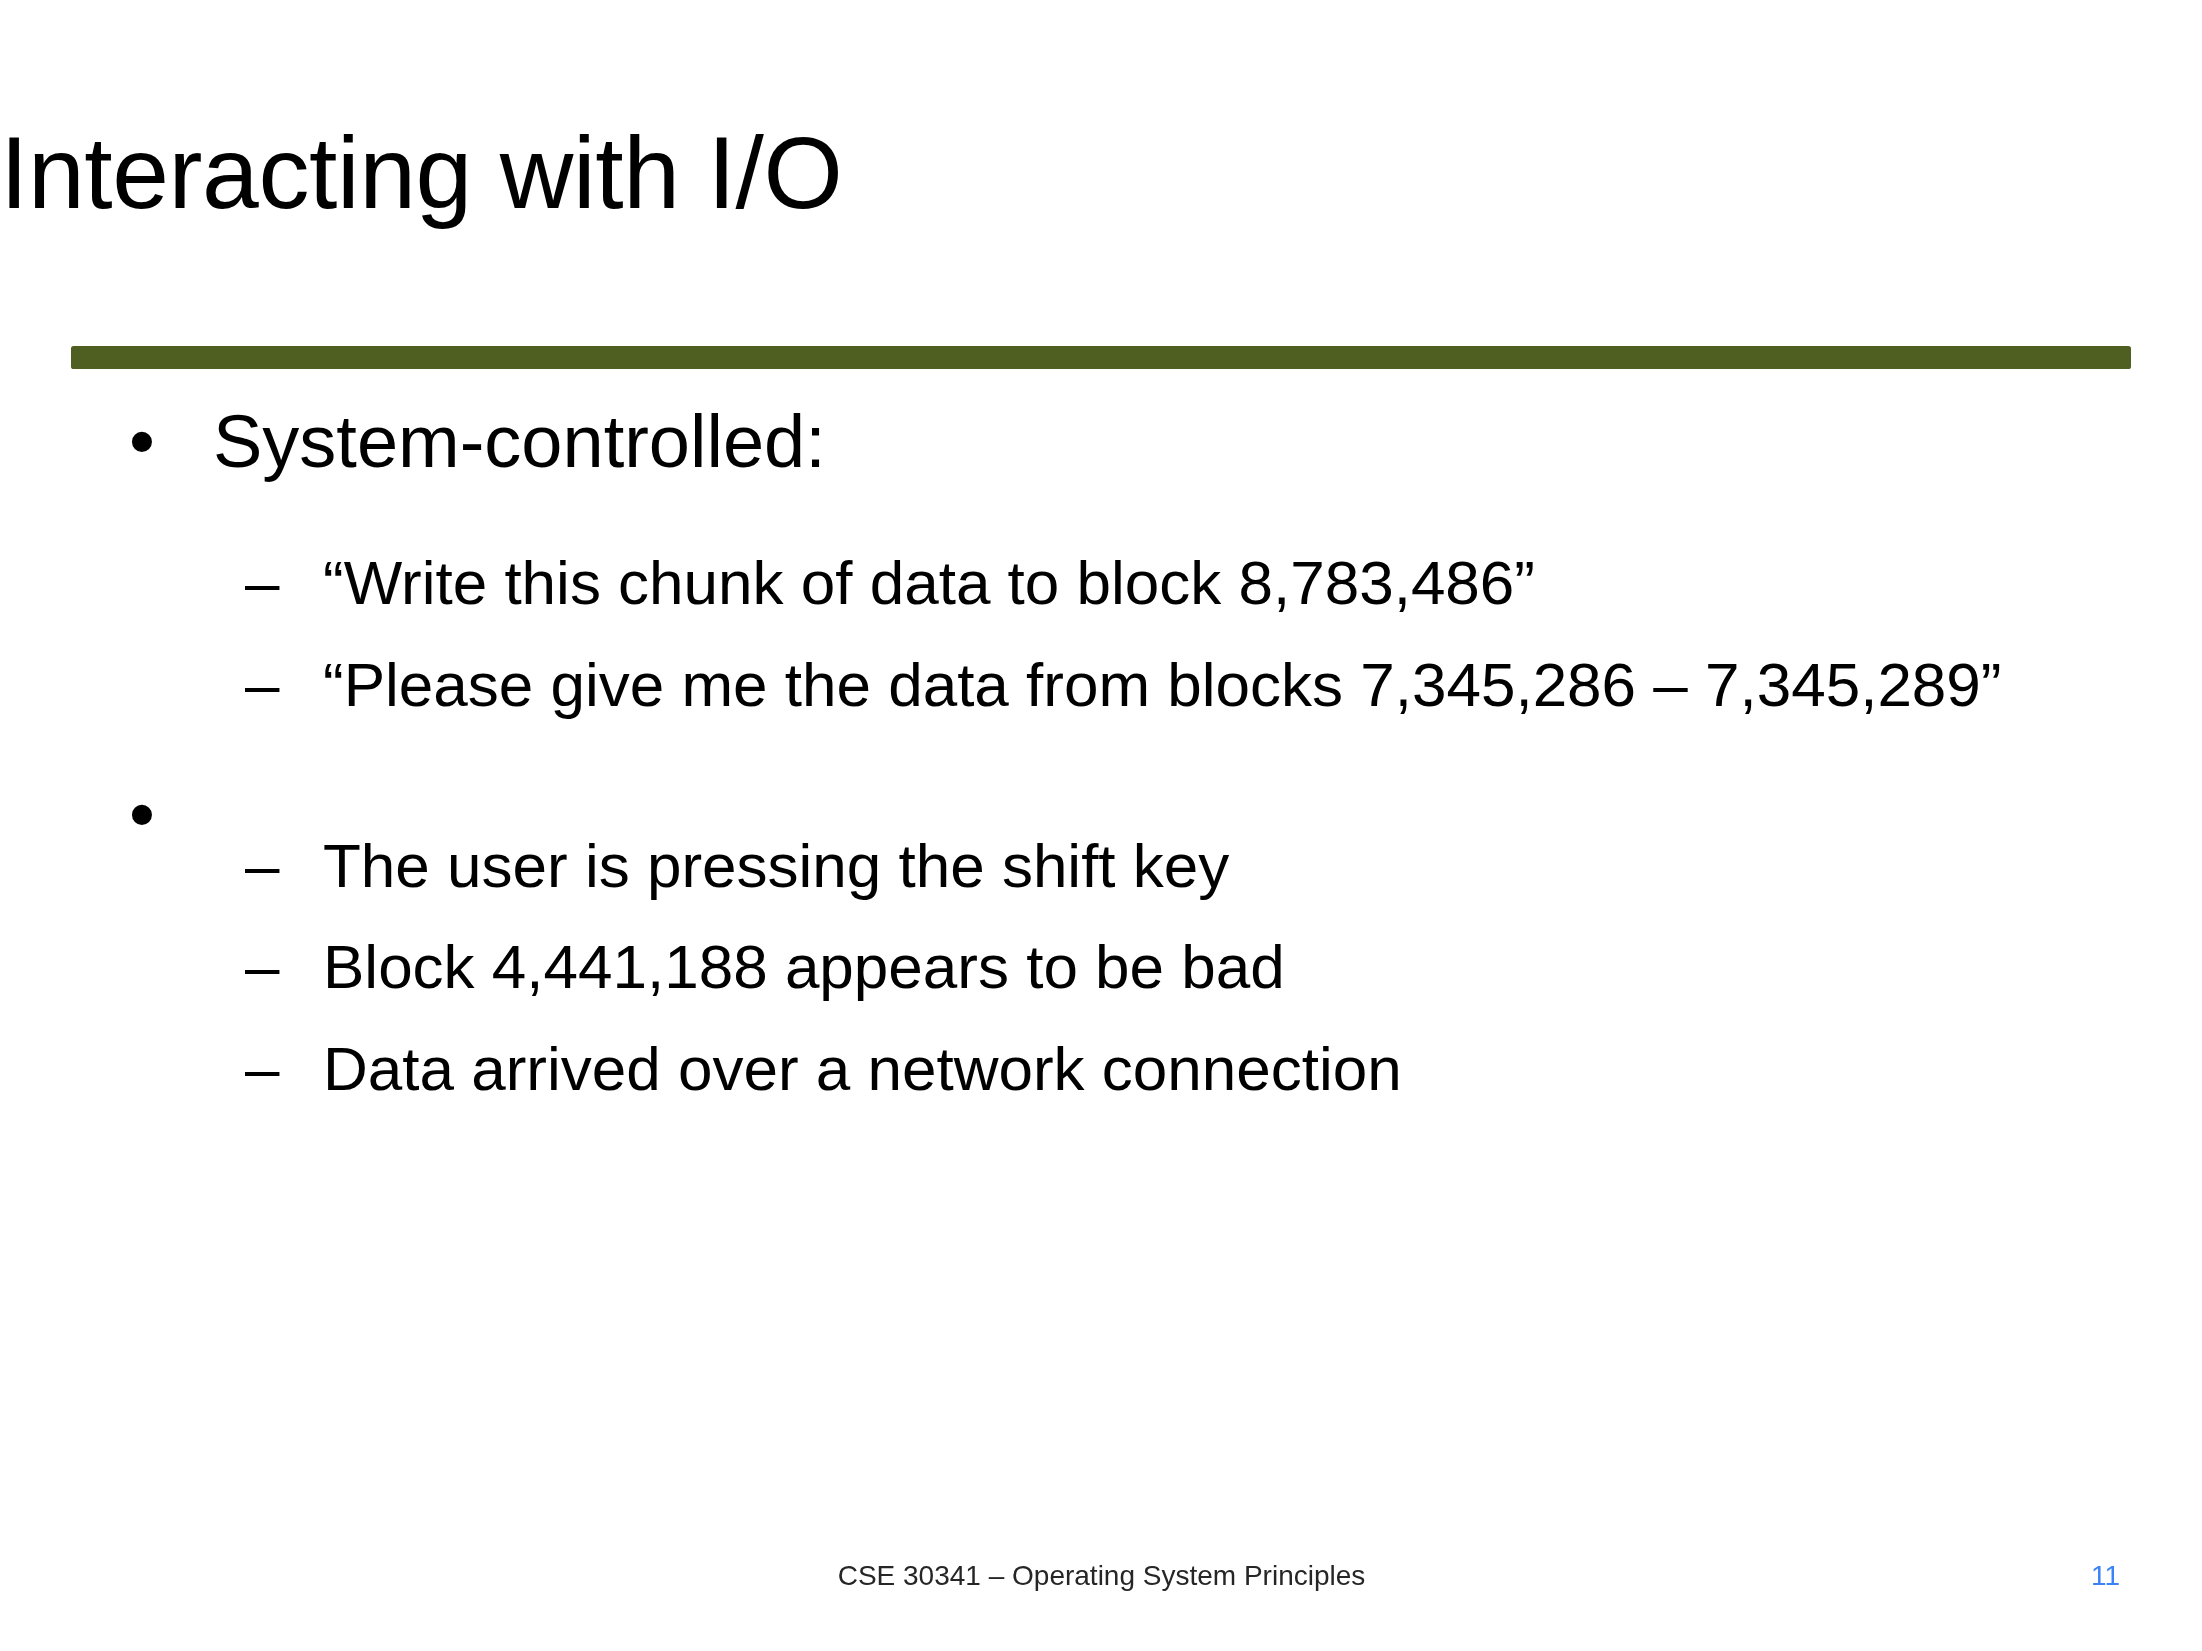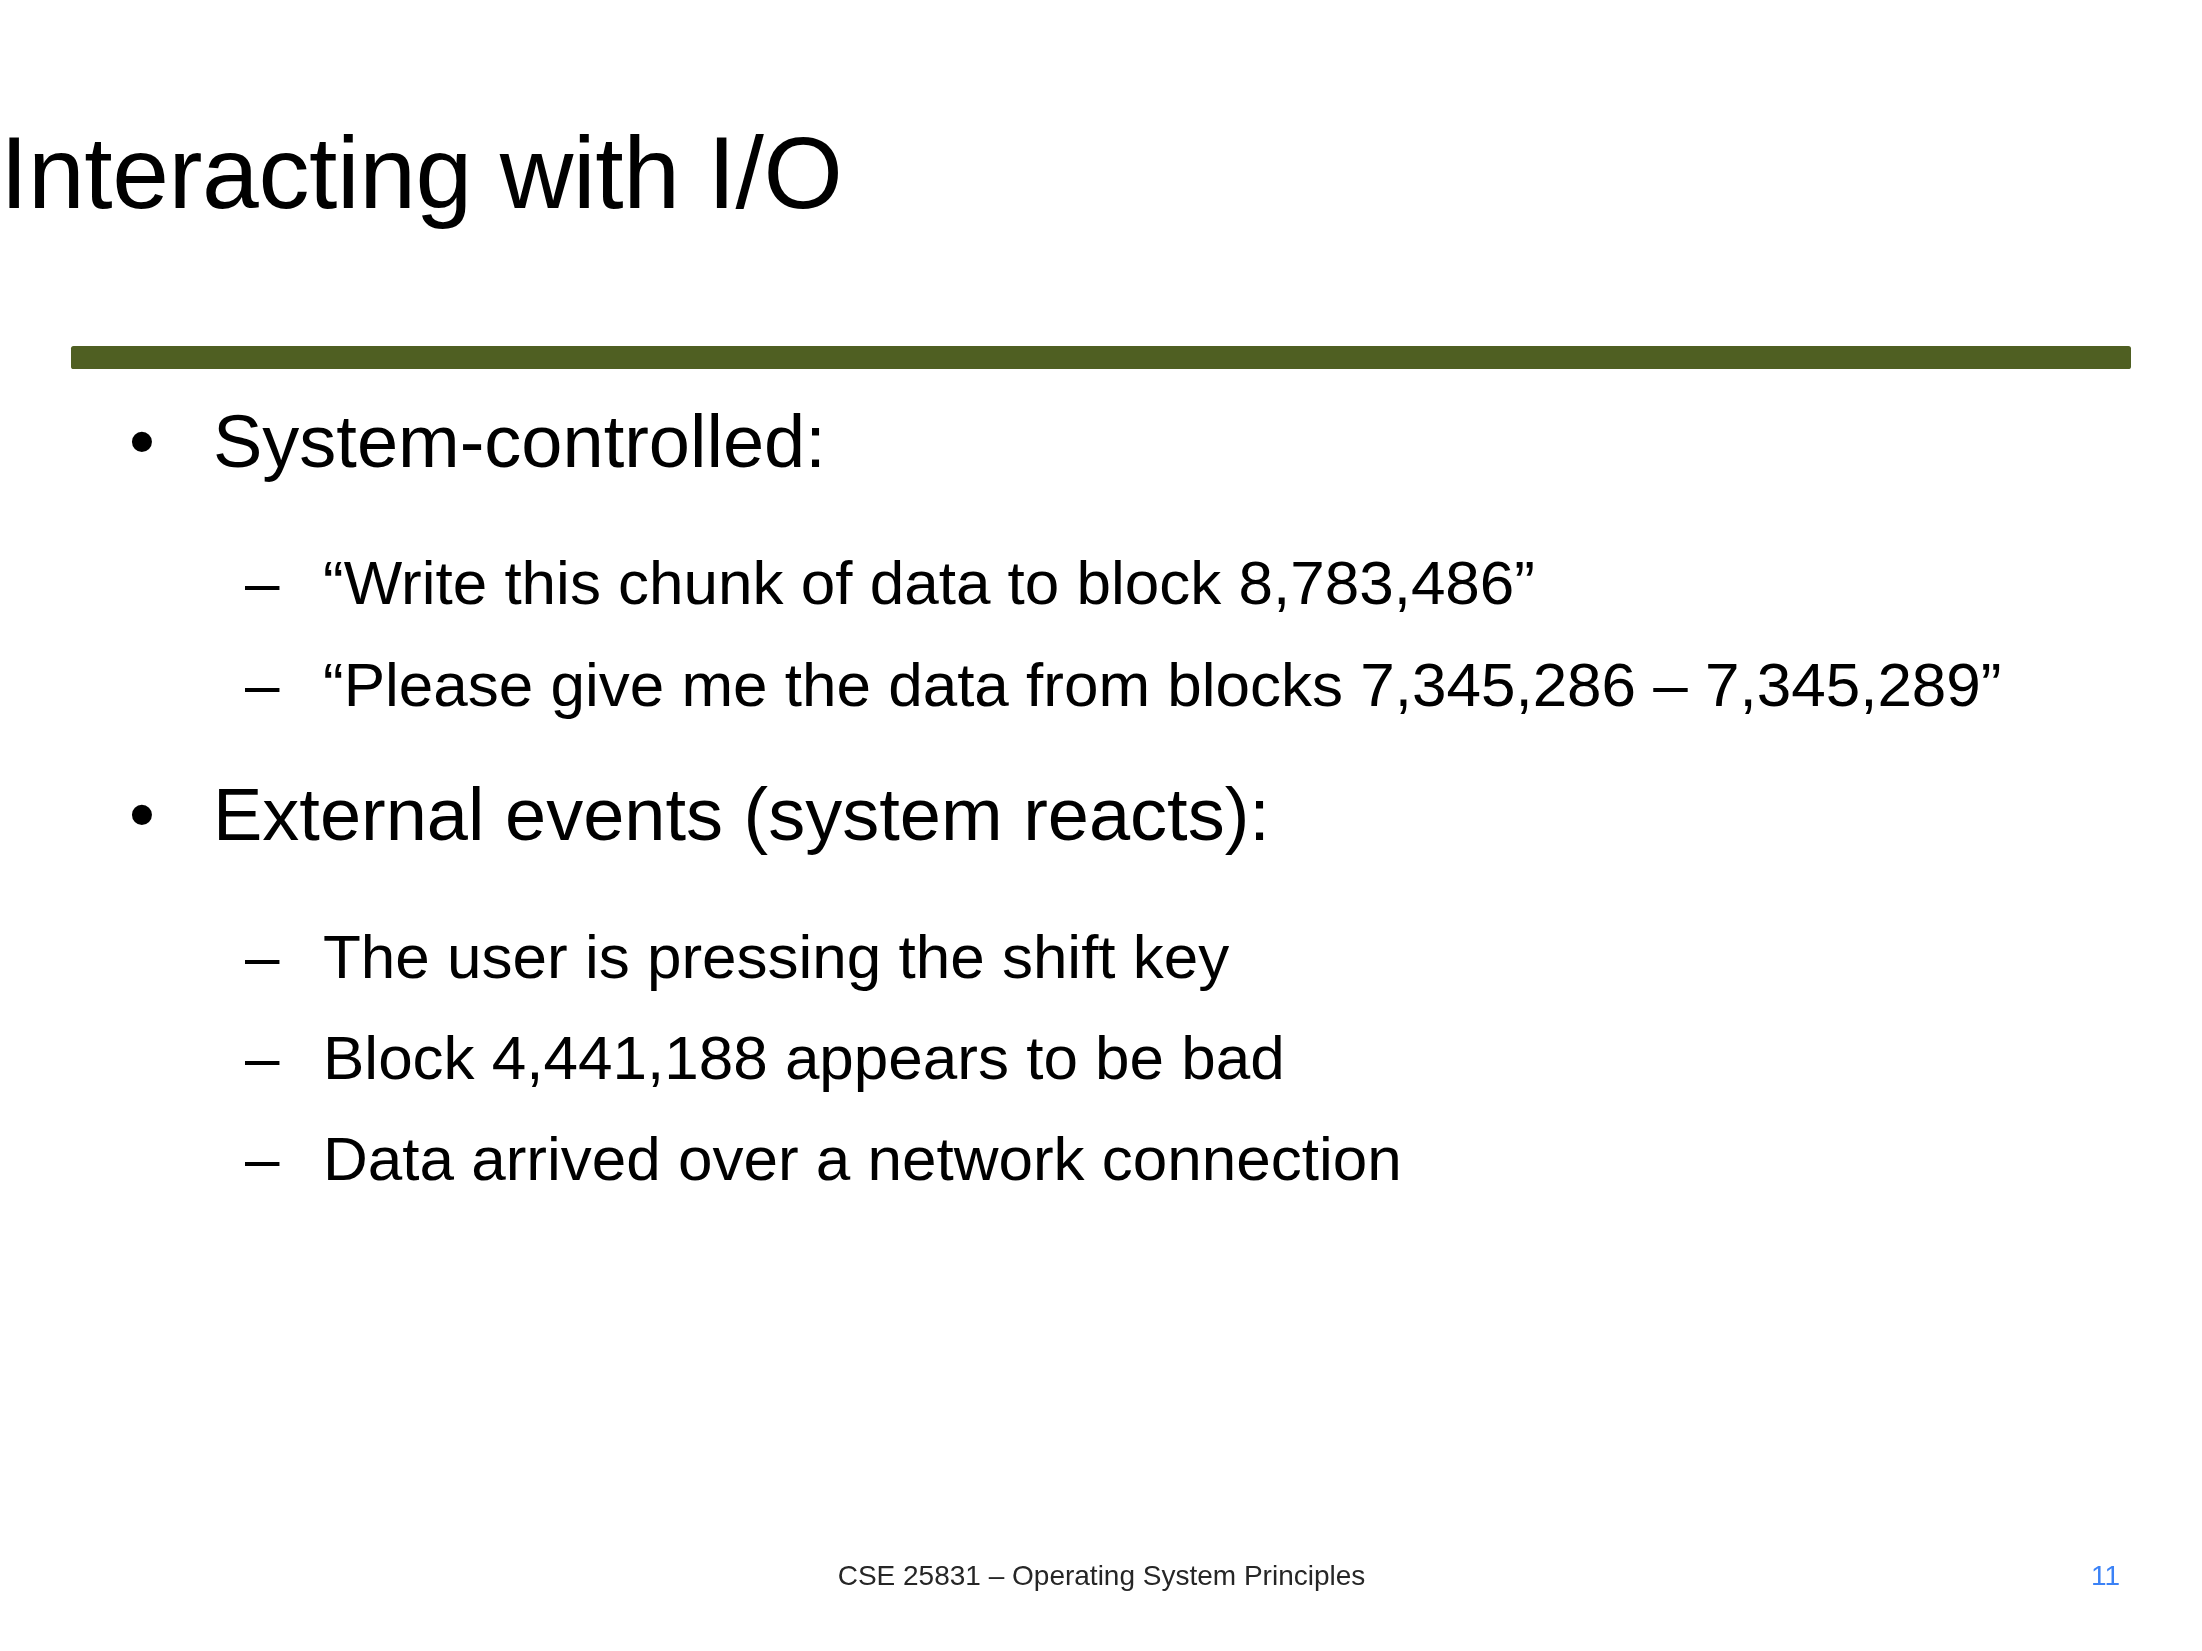--- a/index.html
+++ b/index.html
@@ -152,21 +152,20 @@
 
     <div class="l2">
       <span class="marker">–</span>
       <span class="txt">“Please give me the data from blocks 7,345,286 – 7,345,289”</span>
     </div>
 
     <div class="gap-before-l1"></div>
 
     <div class="l1">
       <span class="marker">•</span>
-      <span class="txt">External events (system reacts):</span>
     </div>
 
     <div class="gap-after-sub"></div>
 
     <div class="l2">
       <span class="marker">–</span>
       <span class="txt">The user is pressing the shift key</span>
     </div>
 
     <div class="l2">
@@ -174,18 +173,18 @@
       <span class="txt">Block 4,441,188 appears to be bad</span>
     </div>
 
     <div class="l2">
       <span class="marker">–</span>
       <span class="txt">Data arrived over a network connection</span>
     </div>
 
   </div>
 
-  <div class="footer-note">CSE 25831 – Operating System Principles</div>
+  <div class="footer-note">CSE 30341 – Operating System Principles</div>
 
   <div class="page-number">11</div>
 
 </div>
 
 
 </body></html>

